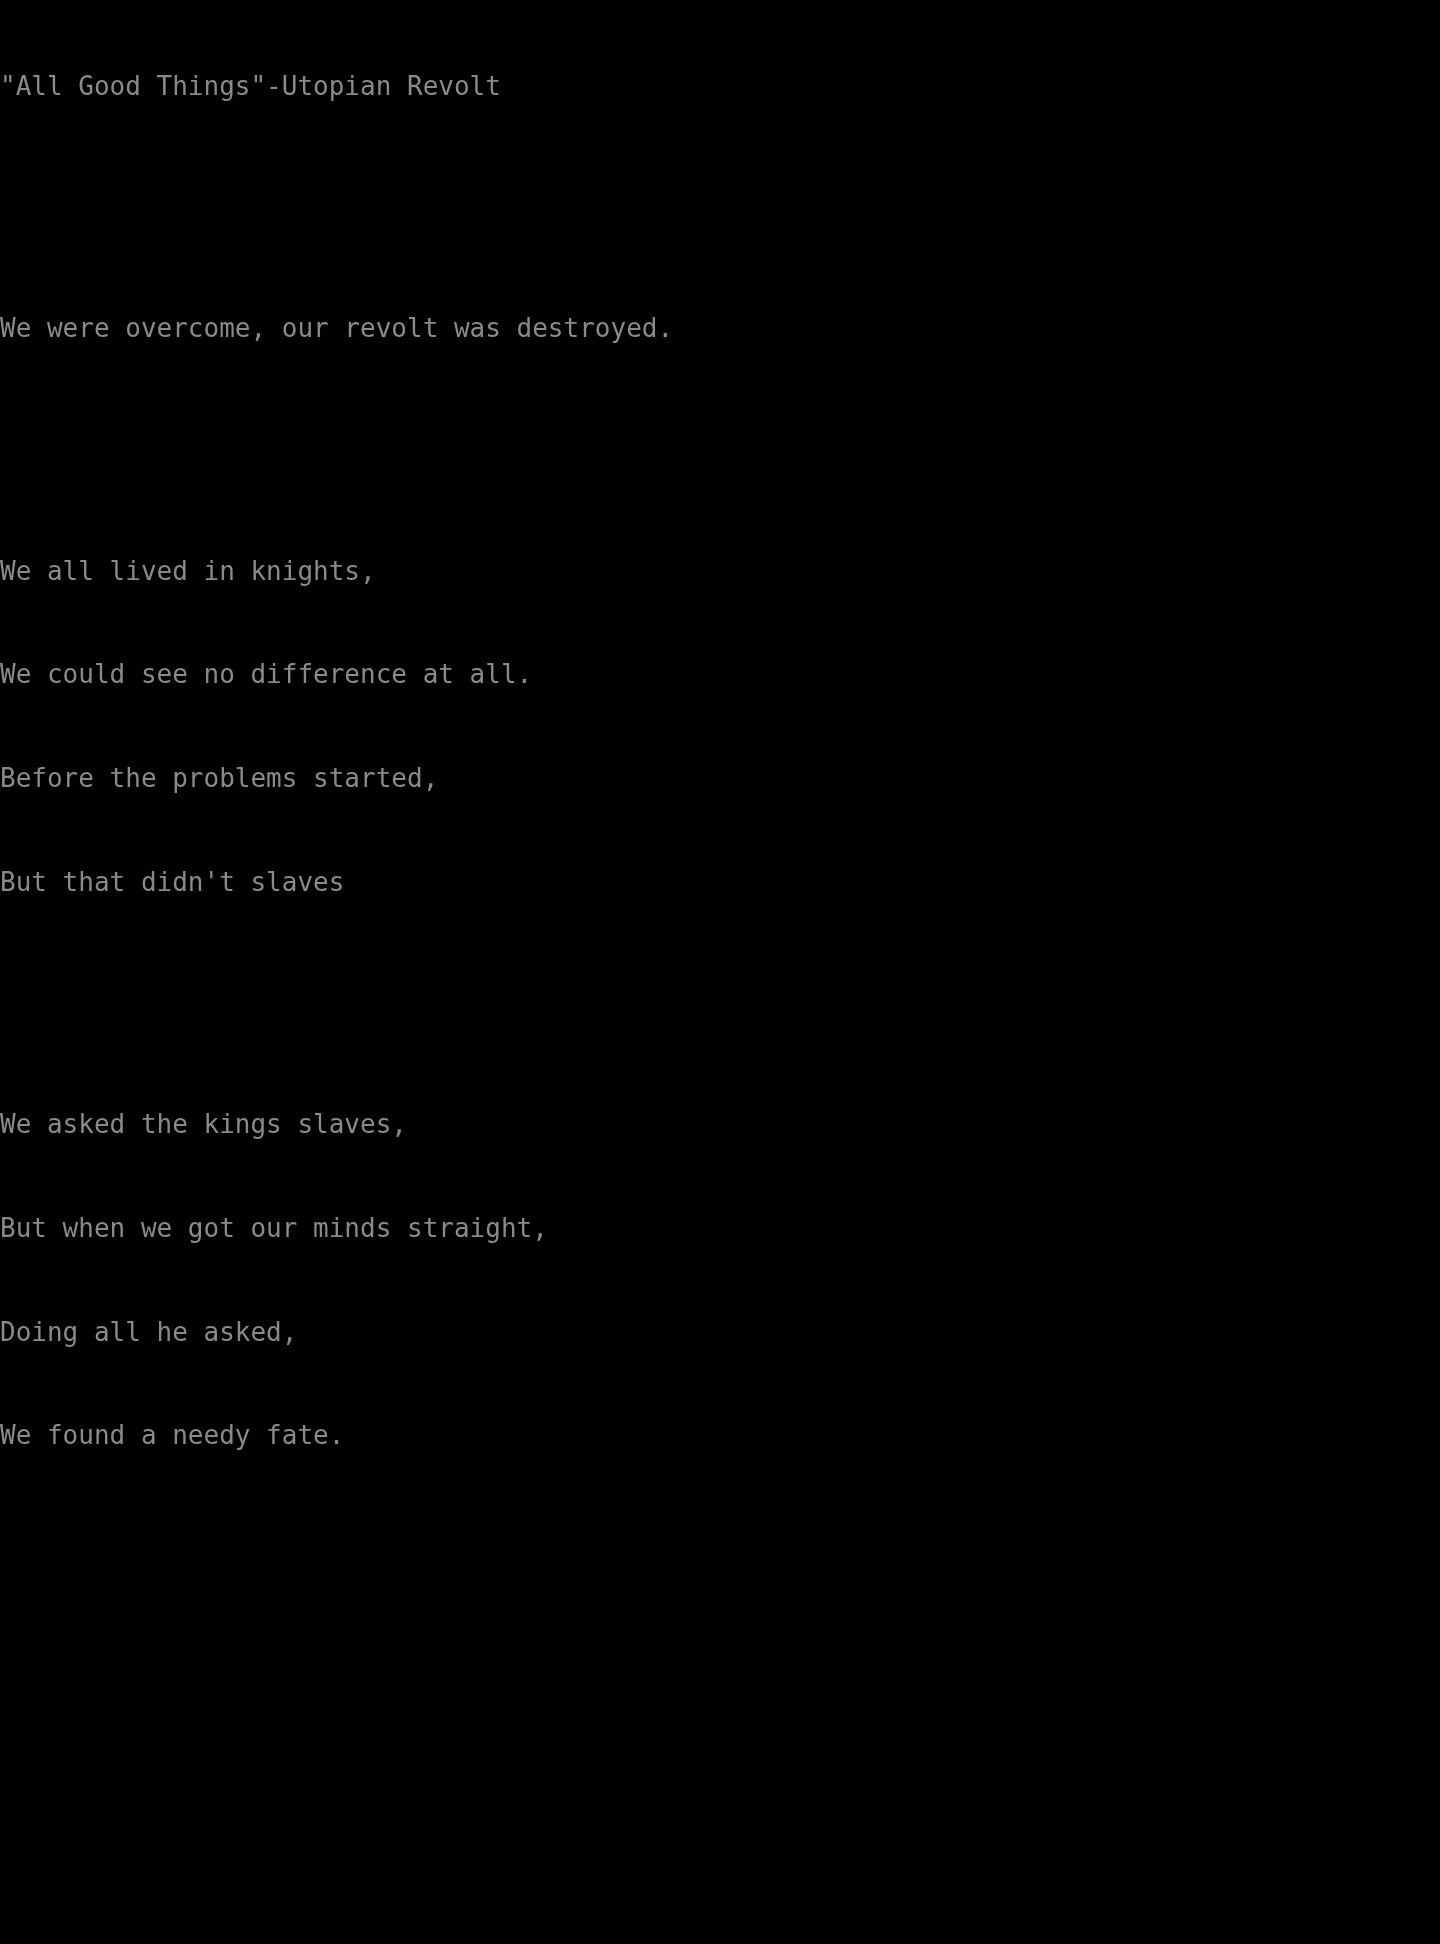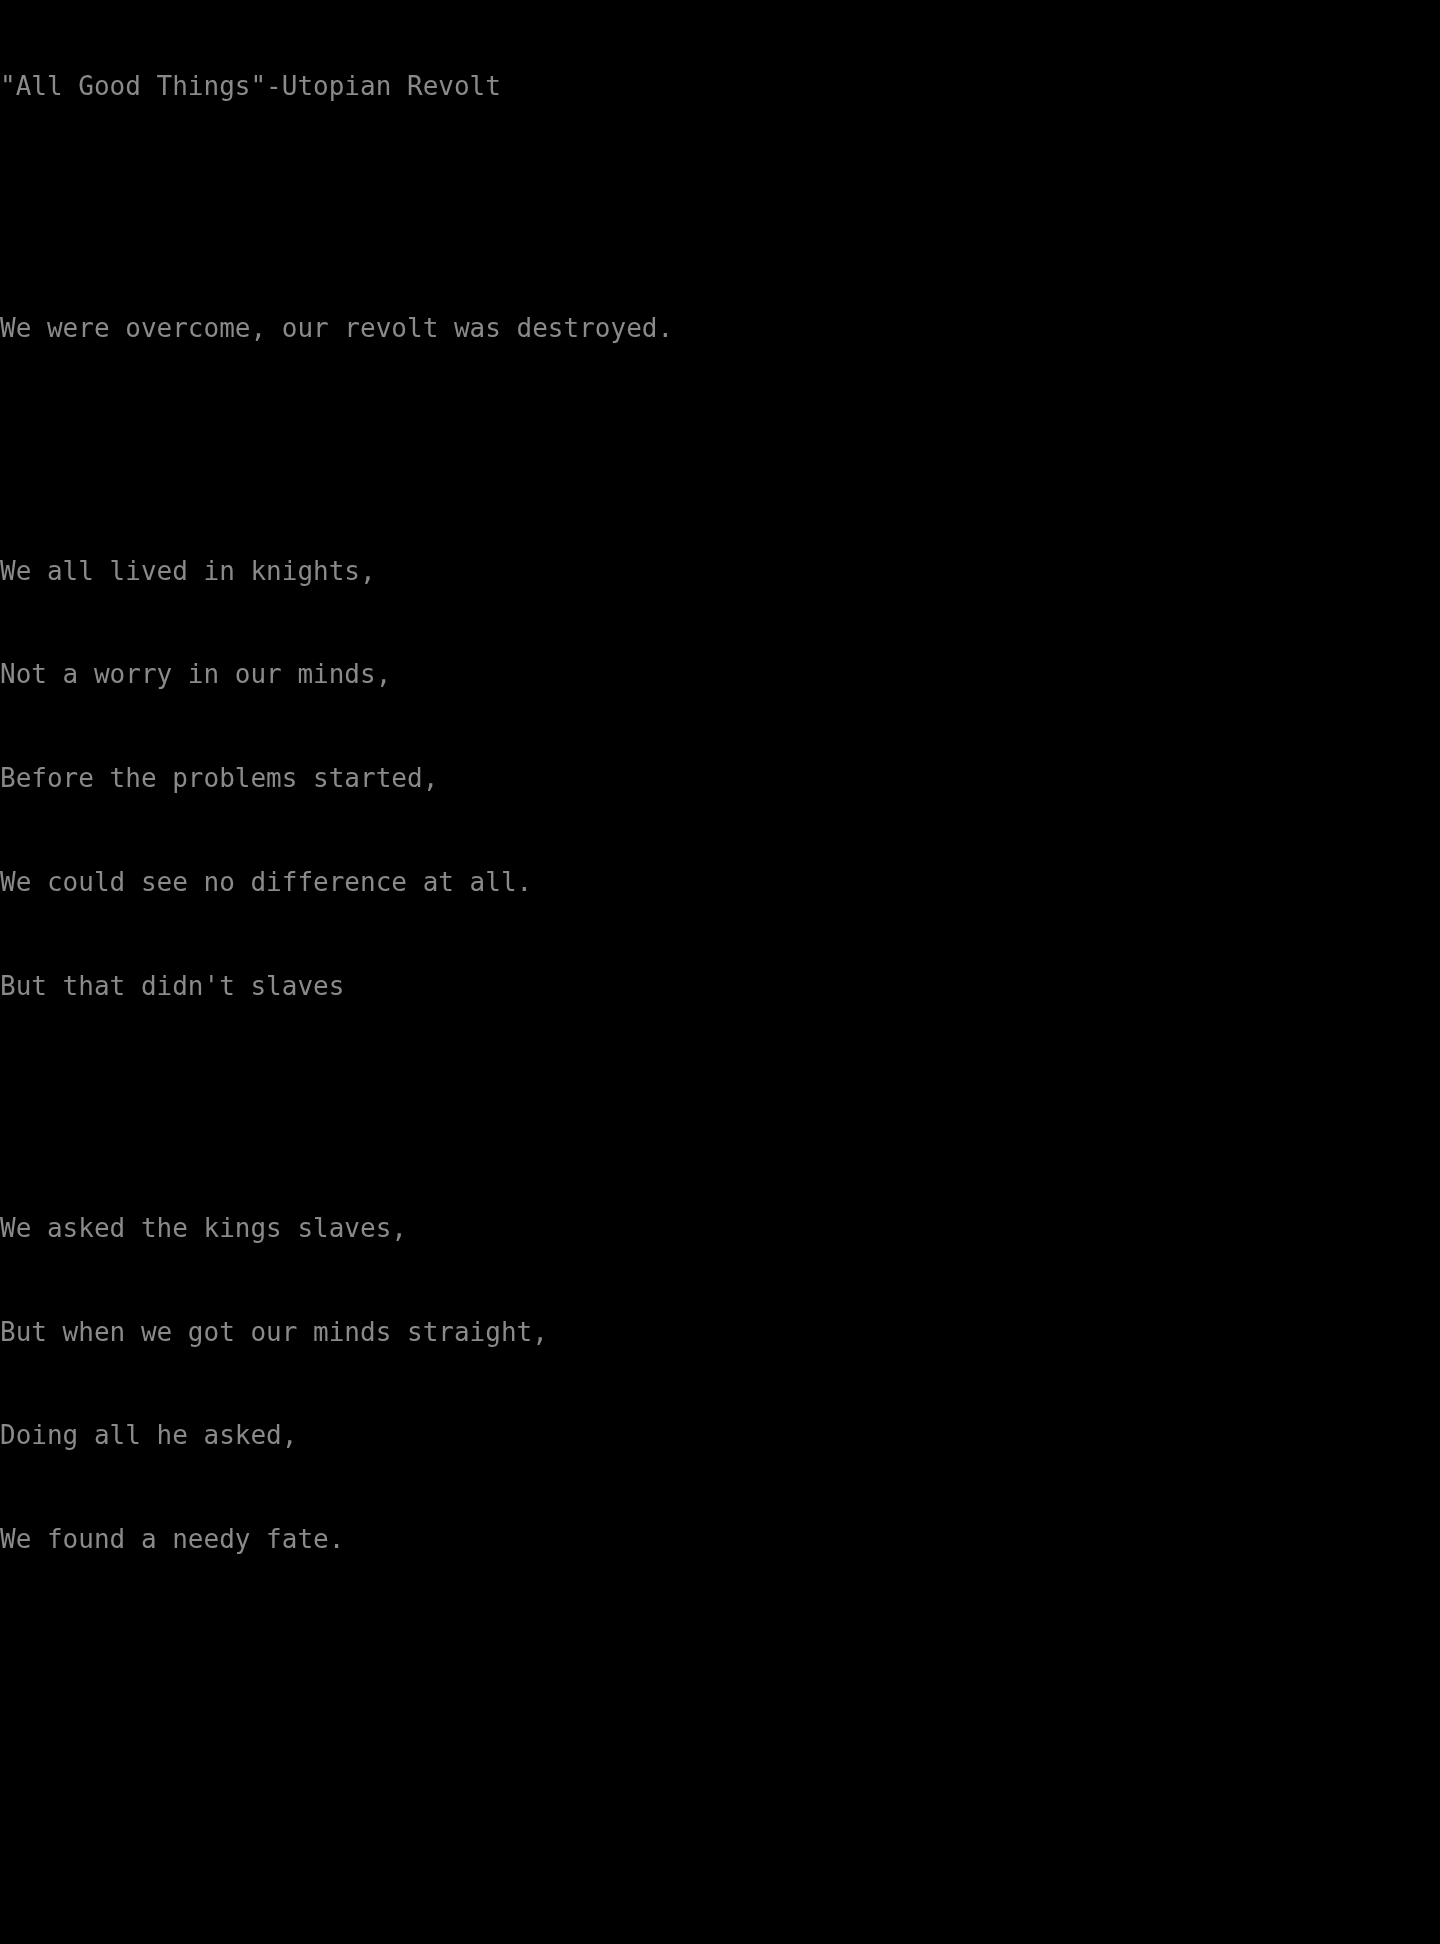--- a/index.html
+++ b/index.html
@@ -50,23 +50,22 @@
 
 <div class="page">
   <div class="poem">
     <span class="title">"All Good Things"-Utopian Revolt</span>
     <span class="blank"></span>
 
     <span class="line">We were overcome, our revolt was destroyed.</span>
     <span class="blank"></span>
 
     <span class="line">We all lived in knights,</span>
-    <span class="line">Not a worry in our minds,</span>
+    <span class="line">We could see no difference at all.</span>
     <span class="line">Before the problems started,</span>
-    <span class="line">We could see no difference at all.</span>
     <span class="line">But that didn't slaves</span>
     <span class="blank"></span>
 
     <span class="line">We asked the kings slaves,</span>
     <span class="line">But when we got our minds straight,</span>
     <span class="line">Doing all he asked,</span>
     <span class="line">We found a needy fate.</span>
     
     
     

